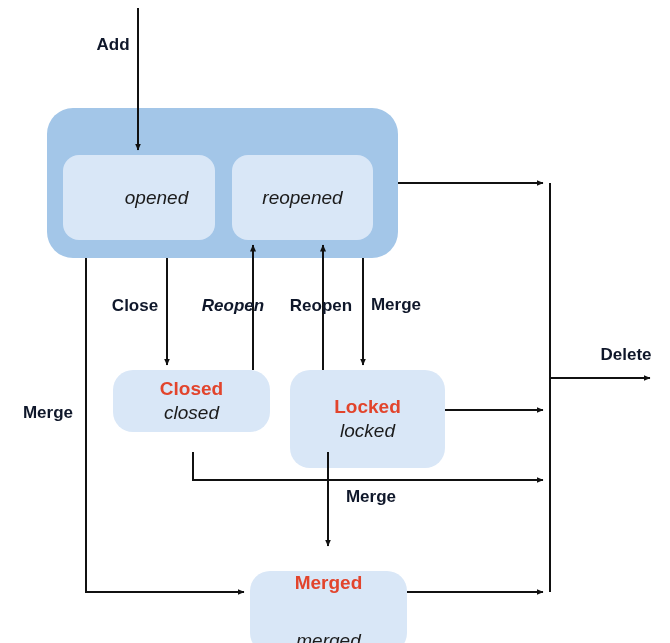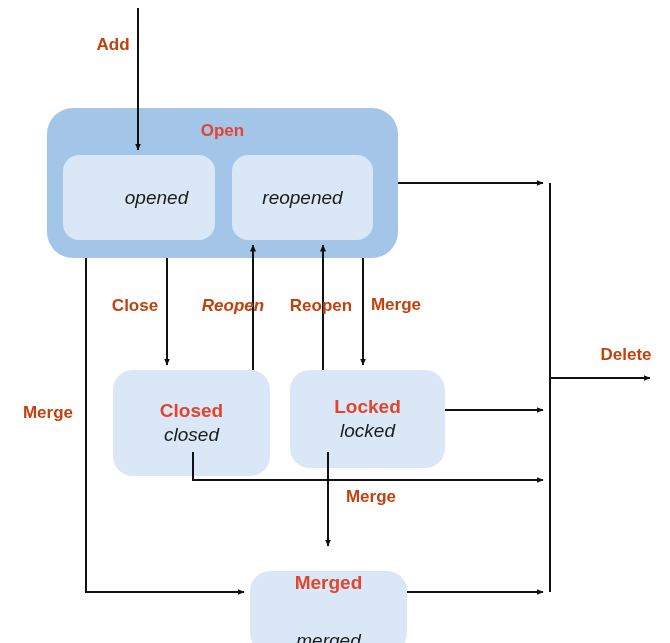--- a/index.html
+++ b/index.html
@@ -40,21 +40,21 @@
   }
   .substate.opened   { left: 63px;  top: 155px; width: 152px; height: 85px; padding-left: 35px; }
   .substate.reopened { left: 232px; top: 155px; width: 141px; height: 85px; }
   .state {
     background: #d9e7f7;
     border-radius: 20px;
     display: flex; flex-direction: column;
     align-items: center; justify-content: center;
     line-height: 24px;
   }
-  .state.closed { left: 113px; top: 370px; width: 157px; height: 106px; }
+  .state.closed { left: 113px; top: 370px; width: 157px; height: 62px; }
   .state.locked { left: 290px; top: 370px; width: 155px; height: 98px; }
   .state.merged { left: 250px; top: 571px; width: 157px; height: 82px; justify-content: space-between; }
   .state .title {
     color: #e2442c;
     font-weight: bold;
     font-size: 19px;
   }
   .state .value {
     color: #1b1b1b;
     font-style: italic;
@@ -71,41 +71,40 @@
   svg.connectors path.link {
     fill: none;
     stroke: #111111;
     stroke-width: 2;
   }
   
   .tlabel {
     position: absolute;
     z-index: 3;
     transform: translate(-50%, -50%);
-    color: #c2410c;
+    color: #0f172a;
     font-weight: bold;
     font-size: 17px;
     white-space: nowrap;
   }
   .tlabel.add    { left: 113px; top: 45px;  }
   .tlabel.close  { left: 135px; top: 306px; }
   .tlabel.reopen { left: 233px; top: 306px; font-style: italic; }
   .tlabel.unlock { left: 321px; top: 306px; }
   .tlabel.lock   { left: 396px; top: 305px; }
   .tlabel.merge-from-open   { left: 48px;  top: 413px; }
   .tlabel.merge-from-locked { left: 371px; top: 497px; }
   .tlabel.delete { left: 626px; top: 355px; }
 </style>
 </head>
 <body>
 
 <div class="stage">
 
   <div class="box open-container"></div>
-  <div class="open-title">Open</div>
   <div class="box substate opened">
     <span>opened</span>
   </div>
   <div class="box substate reopened">
     <span>reopened</span>
   </div>
 
   <div class="box state closed">
     <span class="title">Closed</span>
     <span class="value">closed</span>

